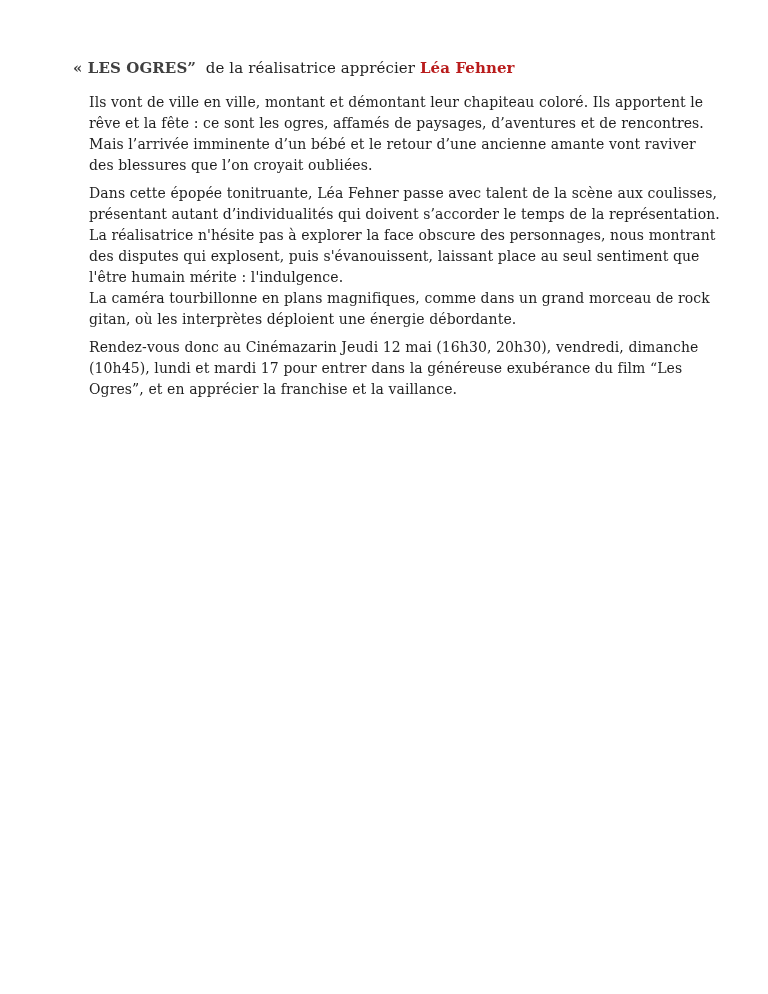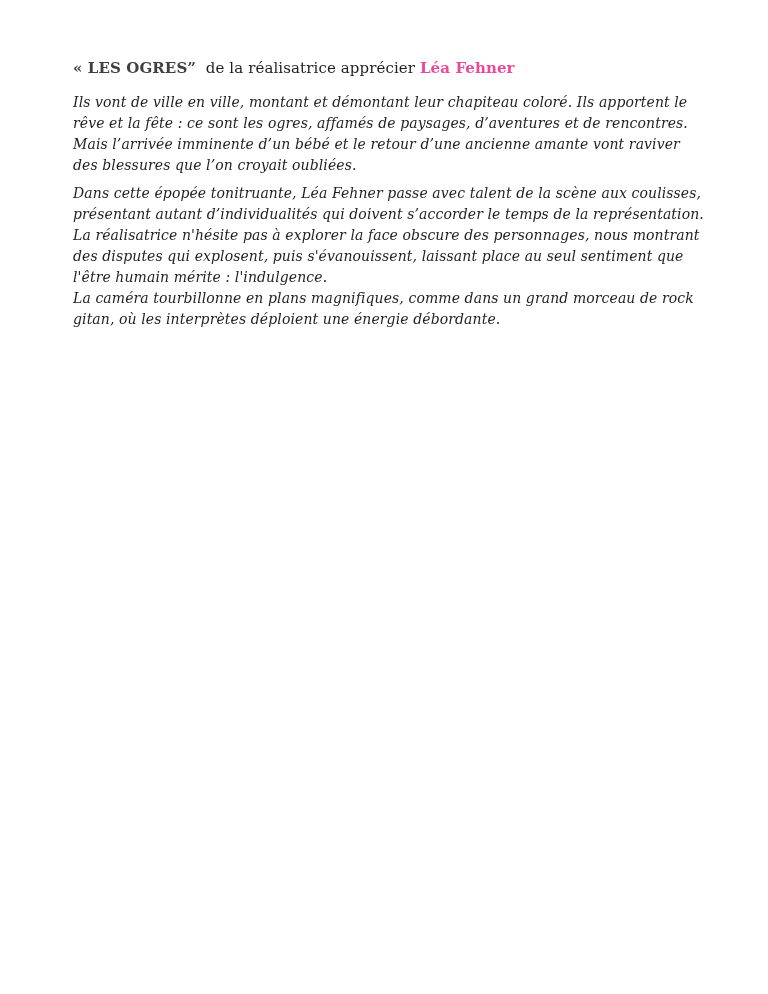--- a/index.html
+++ b/index.html
@@ -28,44 +28,46 @@
     white-space: pre;
     font-weight: normal;
     letter-spacing: 0.1px;
   }
   .title .accent {
     font-weight: bold;
   }
   .body-par {
     font-size: 14px;
     line-height: 21px;
-    margin: 0 0 7px 0;
+    margin: 0 0 7px 16px;
     white-space: pre;
     letter-spacing: 0.1px;
-    font-style: italic;
   }
 </style>
 </head>
 <body>
 
 <div class="page" style="background: rgb(255, 255, 255);">
   <div class="content" style="color: rgb(31, 31, 31);">
 
-    <h1 class="title"><span class="accent red" style="color: #404040;">« LES OGRES”</span><span class="connector">  de la réalisatrice apprécier </span><span class="accent red" style="color: #ec4899;">Léa Fehner</span></h1>
+    <h1 class="title"><span class="accent red" style="color: #404040;">« LES OGRES”</span><span class="connector">  de la réalisatrice apprécier </span><span class="accent red" style="color: #b91c1c;">Léa Fehner</span></h1>
 
     <p class="body-par">Ils vont de ville en ville, montant et démontant leur chapiteau coloré. Ils apportent le
 rêve et la fête : ce sont les ogres, affamés de paysages, d’aventures et de rencontres.
 Mais l’arrivée imminente d’un bébé et le retour d’une ancienne amante vont raviver
 des blessures que l’on croyait oubliées.</p>
 
 
     <p class="body-par">Dans cette épopée tonitruante, Léa Fehner passe avec talent de la scène aux coulisses,
 présentant autant d’individualités qui doivent s’accorder le temps de la représentation.
 La réalisatrice n'hésite pas à explorer la face obscure des personnages, nous montrant
 des disputes qui explosent, puis s'évanouissent, laissant place au seul sentiment que
 l'être humain mérite : l'indulgence.
 La caméra tourbillonne en plans magnifiques, comme dans un grand morceau de rock
 gitan, où les interprètes déploient une énergie débordante.</p>
 
 
+    <p class="body-par">Rendez-vous donc au Cinémazarin Jeudi 12 mai (16h30, 20h30), vendredi, dimanche
+(10h45), lundi et mardi 17 pour entrer dans la généreuse exubérance du film “Les
+Ogres”, et en apprécier la franchise et la vaillance.</p>
 
   </div>
 </div>
 
 </body></html>

